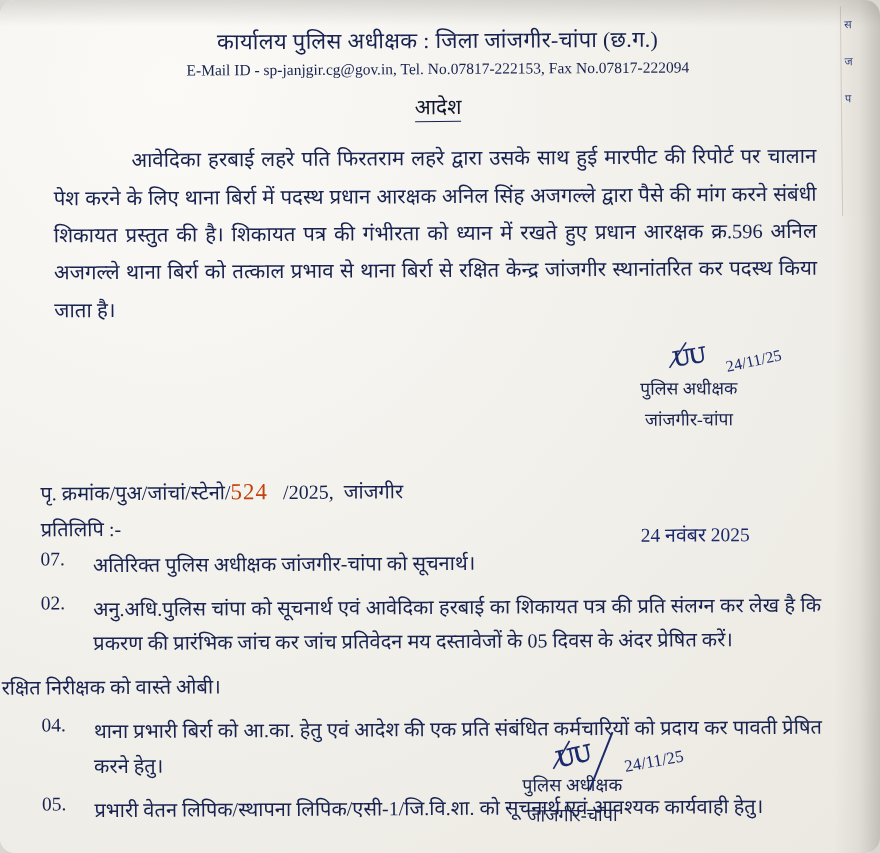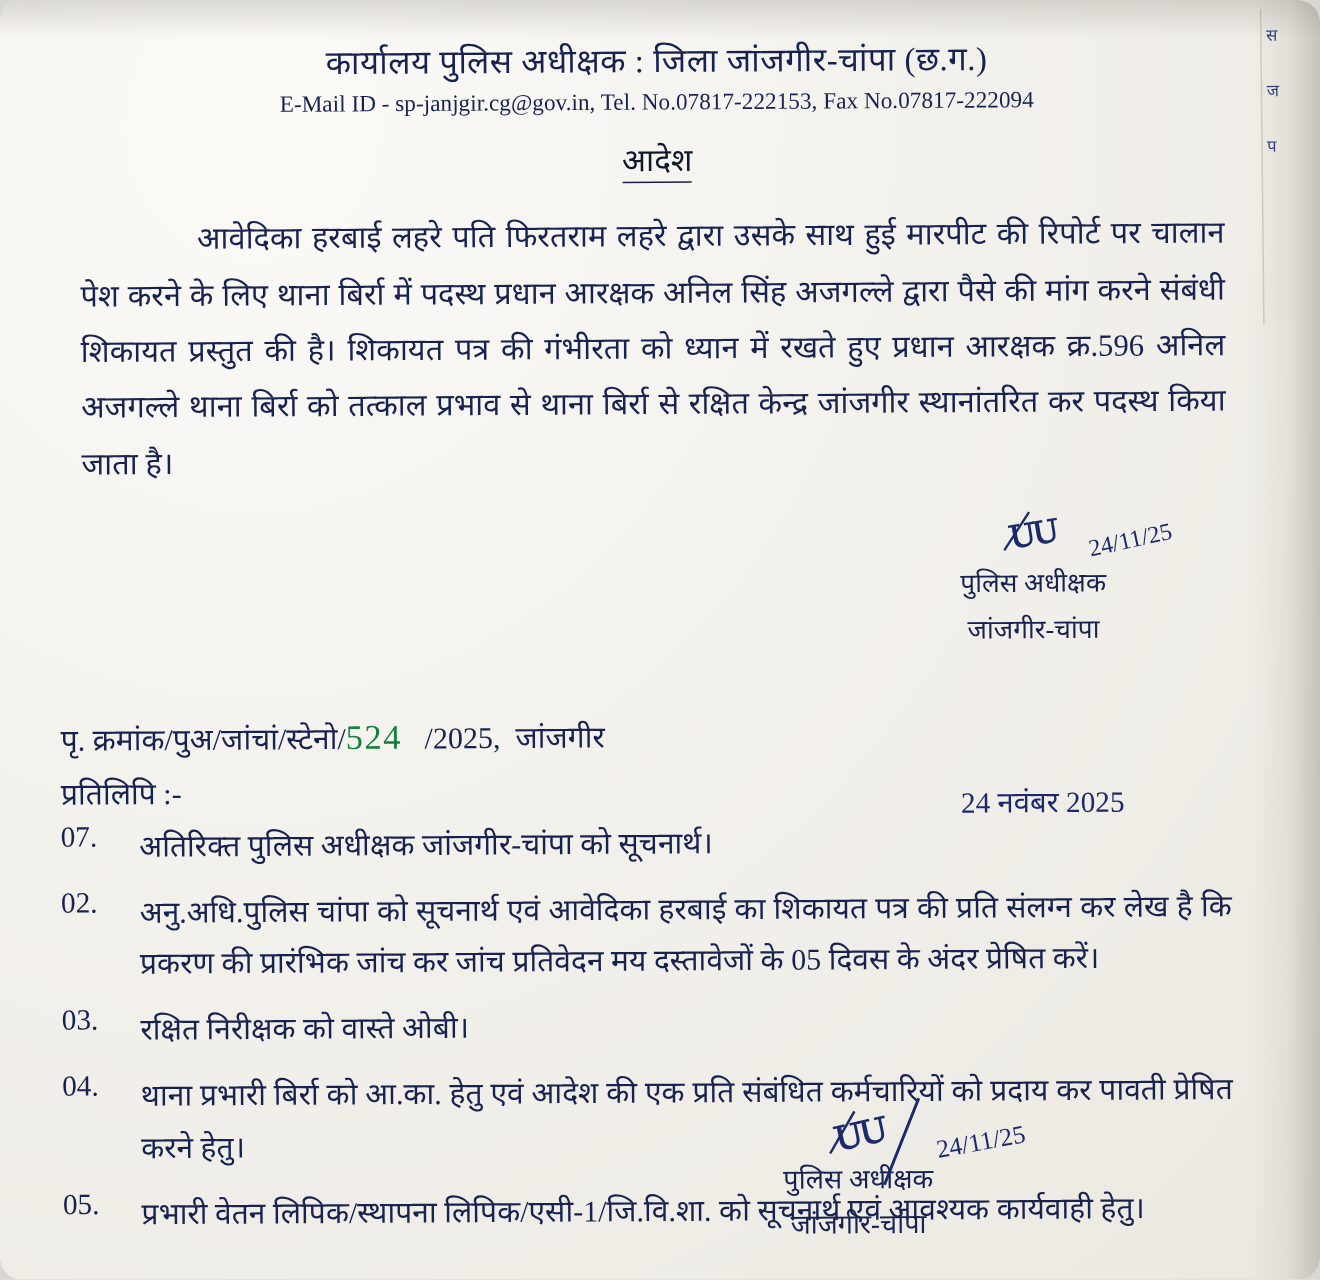--- a/index.html
+++ b/index.html
@@ -146,21 +146,21 @@
   .ref-row {
     margin: 0 0 0 40px;
     font-size: 20px;
     color: #17224f;
     position: relative;
     height: 34px;
   }
   .ref-no {
     font-family: "Liberation Serif", serif;
     font-size: 23px;
-    color: #15803d;
+    color: #c2410c;
     letter-spacing: 1px;
   }
   .ref-date {
     position: absolute;
     left: 600px;
     top: -2px;
     font-size: 19.5px;
     color: #1b2a6b;
     margin-top: 47px;
   }
@@ -280,21 +280,20 @@
     <ul class="list">
       <li>
         <span class="li-num">07.</span>
         <span class="li-text">अतिरिक्त पुलिस अधीक्षक जांजगीर-चांपा को सूचनार्थ।</span>
       </li>
       <li>
         <span class="li-num">02.</span>
         <span class="li-text">अनु.अधि.पुलिस चांपा को सूचनार्थ एवं आवेदिका हरबाई का शिकायत पत्र की प्रति संलग्न कर लेख है कि प्रकरण की प्रारंभिक जांच कर जांच प्रतिवेदन मय दस्तावेजों के 05 दिवस के अंदर प्रेषित करें।</span>
       </li>
       <li>
-        <span class="li-num">03.</span>
         <span class="li-text">रक्षित निरीक्षक को वास्ते ओबी।</span>
       </li>
       <li>
         <span class="li-num">04.</span>
         <span class="li-text">थाना प्रभारी बिर्रा को आ.का. हेतु एवं आदेश की एक प्रति संबंधित कर्मचारियों को प्रदाय कर पावती प्रेषित करने हेतु।</span>
       </li>
       <li>
         <span class="li-num">05.</span>
         <span class="li-text">प्रभारी वेतन लिपिक/स्थापना लिपिक/एसी-1/जि.वि.शा. को सूचनार्थ एवं आवश्यक कार्यवाही हेतु।</span>
       </li>

